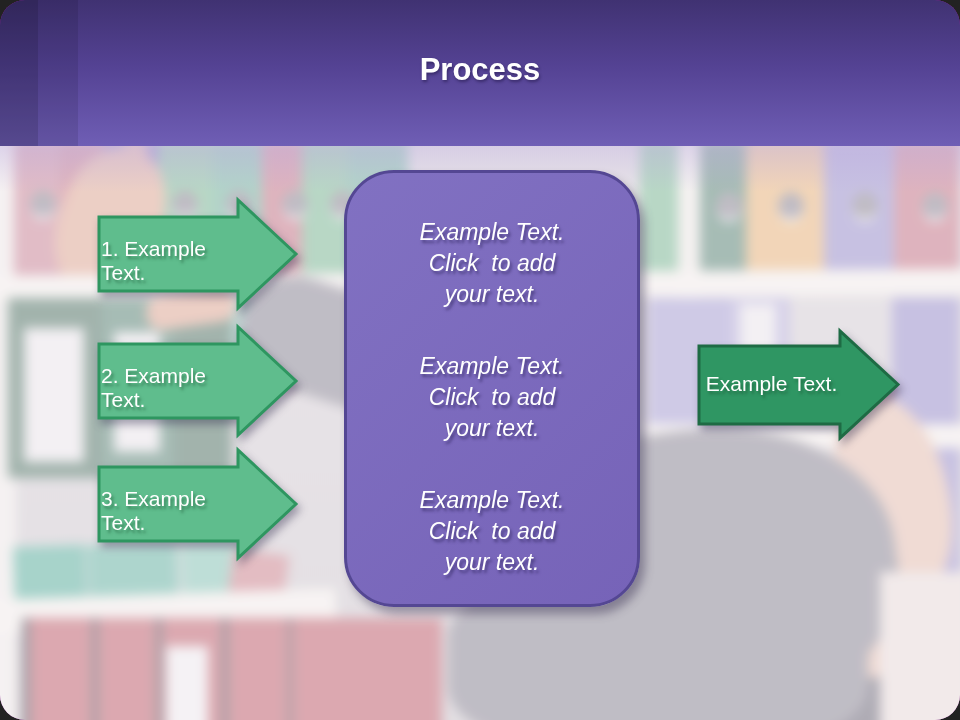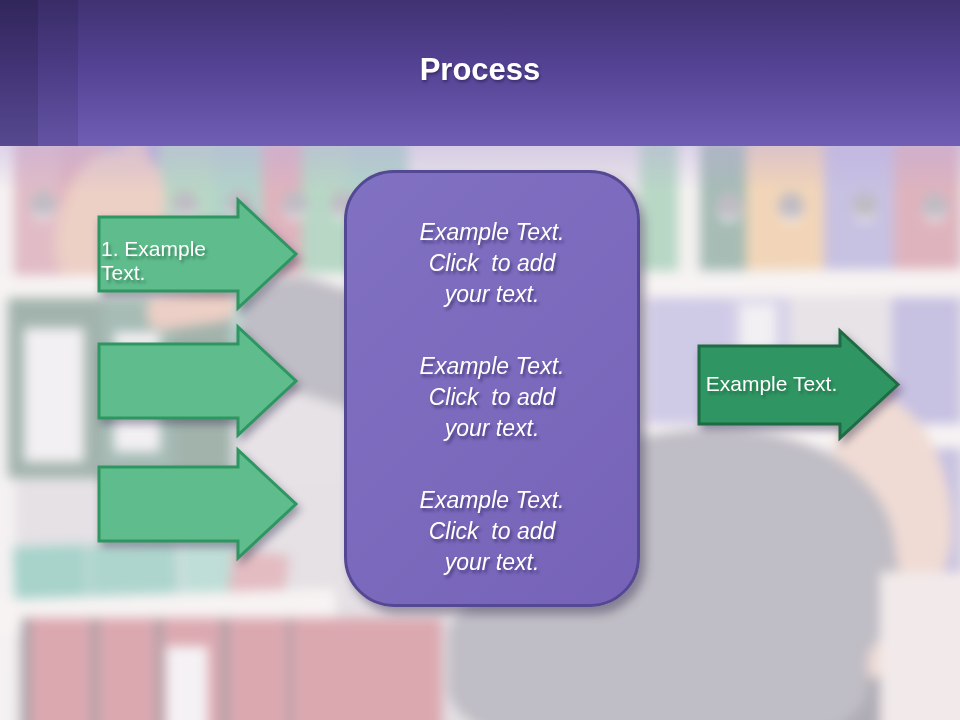--- a/index.html
+++ b/index.html
@@ -1,17 +1,17 @@
 <!DOCTYPE html>
 <html><head>
 <meta charset="utf-8">
 <style>
   html,body{margin:0;padding:0;background:#222;}
   .slide{position:relative;width:960px;height:720px;overflow:hidden;
-    font-family:"Liberation Sans",sans-serif;background:#a21caf;}
+    font-family:"Liberation Sans",sans-serif;background:#a21caf;border-radius:25px;}
 
   
   .photo{position:absolute;left:0;top:146px;width:960px;height:574px;overflow:hidden;}
   .photo-blur{position:absolute;left:-14px;top:-14px;width:988px;height:602px;
     filter:blur(6px);background:linear-gradient(#ddd6da,#cfc9cd);}
   .pb{position:absolute;}
   .ring{position:absolute;width:26px;height:26px;border-radius:50%;
     background:#8e8894;border-bottom:4px solid #f4f2f4;}
   .photo-overlay{position:absolute;inset:0;
     background:linear-gradient(rgba(186,168,222,0.40),rgba(255,255,255,0.0) 46px),
@@ -159,26 +159,28 @@
     <svg width="201" height="112" viewBox="0 0 201 112">
       <polygon class="poly-light" points="2,19 141,19 141,2 199,56 141,110 141,93 2,93"></polygon>
     </svg>
     <span class="arrow-label">1. Example Text.</span>
   </div>
 
   <div class="arrow" style="left:97px;top:325px;width:201px;height:112px;">
     <svg width="201" height="112" viewBox="0 0 201 112">
       <polygon class="poly-light" points="2,19 141,19 141,2 199,56 141,110 141,93 2,93"></polygon>
     </svg>
+    <span class="arrow-label">2. Example Text.</span>
   </div>
 
   <div class="arrow" style="left:97px;top:448px;width:201px;height:112px;">
     <svg width="201" height="112" viewBox="0 0 201 112">
       <polygon class="poly-light" points="2,19 141,19 141,2 199,56 141,110 141,93 2,93"></polygon>
     </svg>
+    <span class="arrow-label">3. Example Text.</span>
   </div>
 
   <div class="center-box">
     <p class="box-par">
       <span class="box-line">Example Text.</span><br>
       <span class="box-line">Click  to add</span><br>
       <span class="box-line">your text.</span>
     </p>
     <p class="box-par">
       <span class="box-line">Example Text.</span><br>

